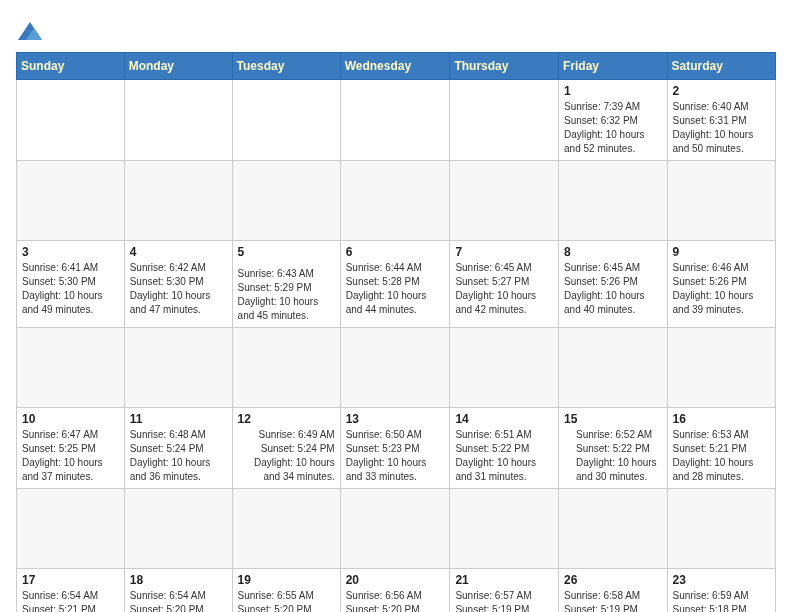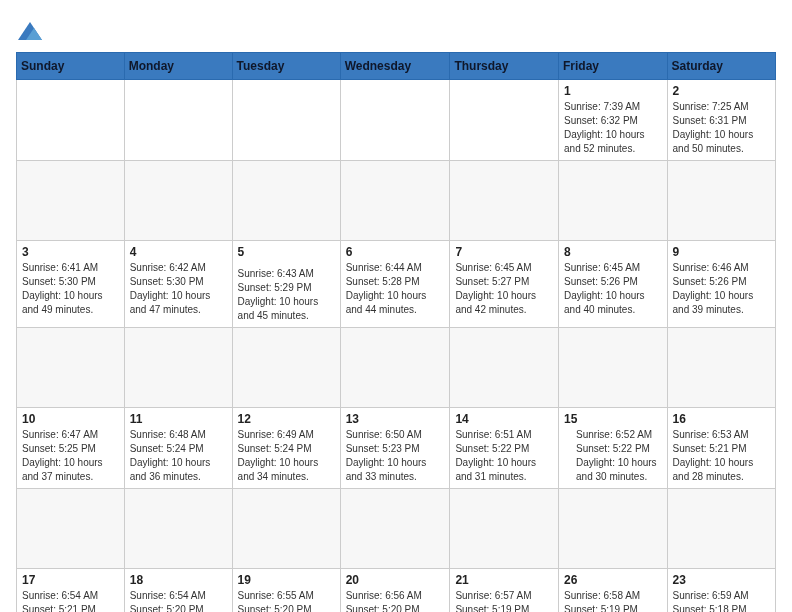--- a/index.html
+++ b/index.html
@@ -38,21 +38,21 @@
       font-size: 14px;
       color: #444;
     }
     .calendar {
       width: 100%;
       border-collapse: collapse;
       font-size: 11px;
     }
     .calendar thead th {
       background-color: #3a7abf;
-      color: #0f172a;
+      color: #fef9c3;
       padding: 6px 4px;
       text-align: left;
       font-size: 12px;
       font-weight: bold;
       border: 1px solid #2a6aaf;
     }
     .calendar tbody td {
       vertical-align: top;
       padding: 4px 5px;
       border: 1px solid #ccc;
@@ -126,21 +126,21 @@
         <td class="empty-cell"></td>
         <td>
           <div class="day-number">1</div>
           <div class="day-info" style="white-space: pre-line;">Sunrise: 7:39 AM
 Sunset: 6:32 PM
 Daylight: 10 hours
 and 52 minutes.</div>
         </td>
         <td>
           <div class="day-number">2</div>
-          <div class="day-info" style="white-space: pre-line;">Sunrise: 7:25 AM
+          <div class="day-info" style="white-space: pre-line;">Sunrise: 6:40 AM
 Sunset: 6:31 PM
 Daylight: 10 hours
 and 50 minutes.</div>
         </td>
       </tr>
       <tr class="row-separator">
         <td></td>
         <td></td>
         <td></td>
         <td></td>
@@ -218,21 +218,21 @@
         </td>
         <td>
           <div class="day-number">11</div>
           <div class="day-info" style="white-space: pre-line;">Sunrise: 6:48 AM
 Sunset: 5:24 PM
 Daylight: 10 hours
 and 36 minutes.</div>
         </td>
         <td>
           <div class="day-number">12</div>
-          <div class="day-info" style="white-space: pre-line;">Sunrise: 6:49 AM
+          <div class="day-info" style="white-space: pre-line; text-align: right;">Sunrise: 6:49 AM
 Sunset: 5:24 PM
 Daylight: 10 hours
 and 34 minutes.</div>
         </td>
         <td>
           <div class="day-number">13</div>
           <div class="day-info" style="white-space: pre-line;">Sunrise: 6:50 AM
 Sunset: 5:23 PM
 Daylight: 10 hours
 and 33 minutes.</div>

